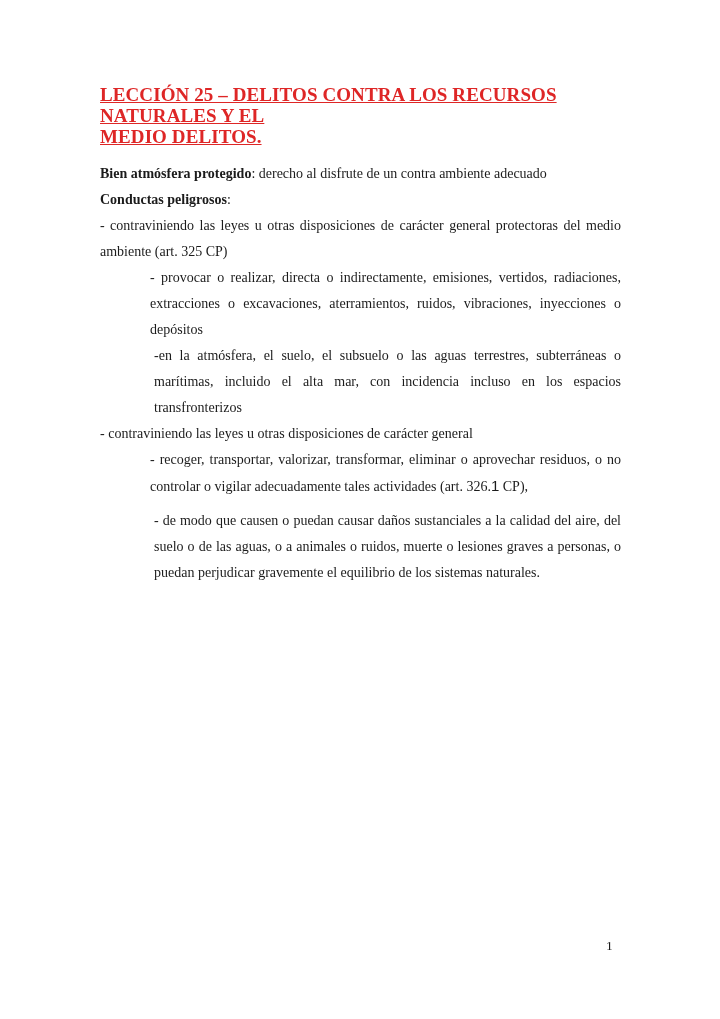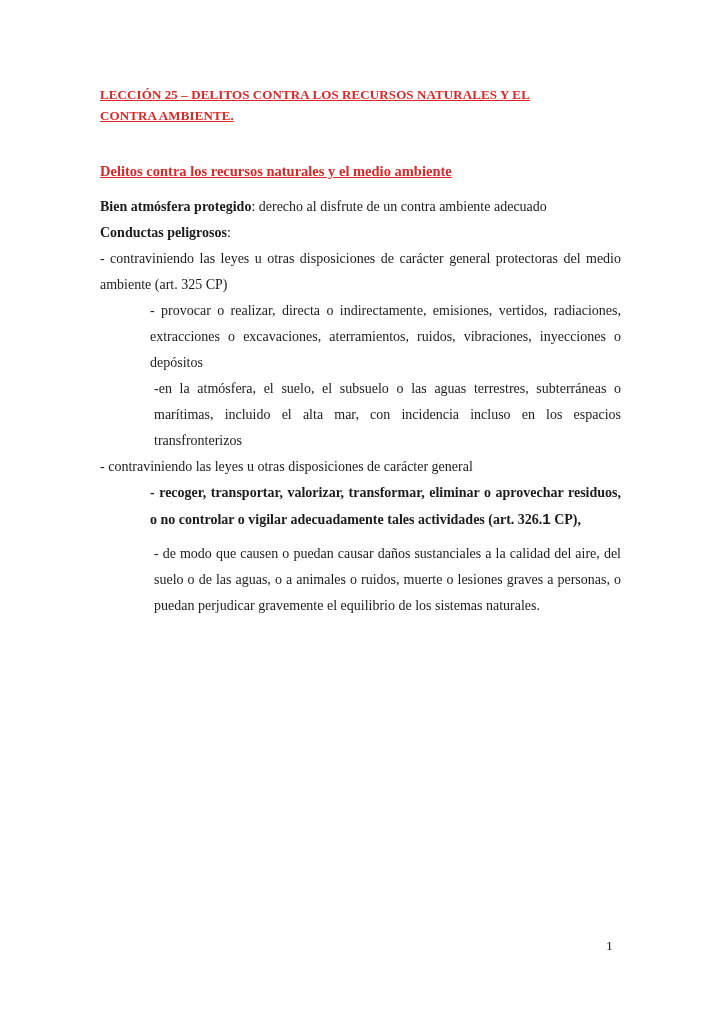--- a/index.html
+++ b/index.html
@@ -13,21 +13,21 @@
     overflow:hidden;
     position:relative;
     font-family:"Liberation Serif", serif;
     color:var(--ink);
   }
   .page{position:absolute;inset:0;background:#ffffff;}
   .content{position:absolute;left:100px;top:84px;width:521px;}
 
   .doc-title{
     margin:0;
-    font-size:13px;
+    font-size:19px;
     font-weight:bold;
     color:var(--red);
     line-height:21px;
     letter-spacing:0.1px;
   }
   .title-line{display:block;text-decoration:underline;}
 
   .section-heading{
     display:inline-block;
     margin:36px 0 0 0;
@@ -44,42 +44,41 @@
     line-height:26px;
     color:var(--ink);
   }
   .para{margin:0;}
   .para.justify{text-align:justify;text-justify:inter-word;}
   .para.indent-1{margin-left:50px;}
   .para.indent-2{margin-left:54px;}
   .seg-bold{font-weight:bold;}
   .seg-sans{font-family:"Liberation Sans", sans-serif;font-size:15px;}
   
-  .para:has(.seg-sans){margin-bottom:8px;font-weight:bold;}
+  .para:has(.seg-sans){margin-bottom:8px;}
 
   .page-number{
     position:absolute;
     left:606px;
     top:938px;
     font-size:13.5px;
     color:var(--ink);
   }
 </style>
 </head>
 <body>
 
 <div class="page">
   <div class="content">
 
     <h1 class="doc-title">
       <span class="title-line">LECCIÓN 25 – DELITOS CONTRA LOS RECURSOS NATURALES Y EL</span>
-      <span class="title-line">CONTRA AMBIENTE.</span>
+      <span class="title-line">MEDIO DELITOS.</span>
     </h1>
 
-    <h2 class="section-heading">Delitos contra los recursos naturales y el medio ambiente</h2>
 
     <div class="body-text">
         <p class="para indent-0"><span class="seg-bold">Bien atmósfera protegido</span><span>: derecho al disfrute de un contra ambiente adecuado</span></p>
         <p class="para indent-0"><span class="seg-bold">Conductas peligrosos</span><span>:</span></p>
         <p class="para indent-0 justify"><span>- contraviniendo las leyes u otras disposiciones de carácter general protectoras del medio ambiente (art. 325 CP)</span></p>
         <p class="para indent-1 justify"><span>- provocar o realizar, directa o indirectamente, emisiones, vertidos, radiaciones, extracciones o excavaciones, aterramientos, ruidos, vibraciones, inyecciones o depósitos</span></p>
         <p class="para indent-2 justify"><span>-en la atmósfera, el suelo, el subsuelo o las aguas terrestres, subterráneas o marítimas, incluido el alta mar, con incidencia incluso en los espacios transfronterizos</span></p>
         <p class="para indent-0"><span>- contraviniendo las leyes u otras disposiciones de carácter general</span></p>
         <p class="para indent-1 justify"><span>- recoger, transportar, valorizar, transformar, eliminar o aprovechar residuos, o no controlar o vigilar adecuadamente tales actividades (art. 326.</span><span class="seg-sans">1</span><span> CP),</span></p>
         <p class="para indent-2 justify"><span>- de modo que causen o puedan causar daños sustanciales a la calidad del aire, del suelo o de las aguas, o a animales o ruidos, muerte o lesiones graves a personas, o puedan perjudicar gravemente el equilibrio de los sistemas naturales.</span></p>

